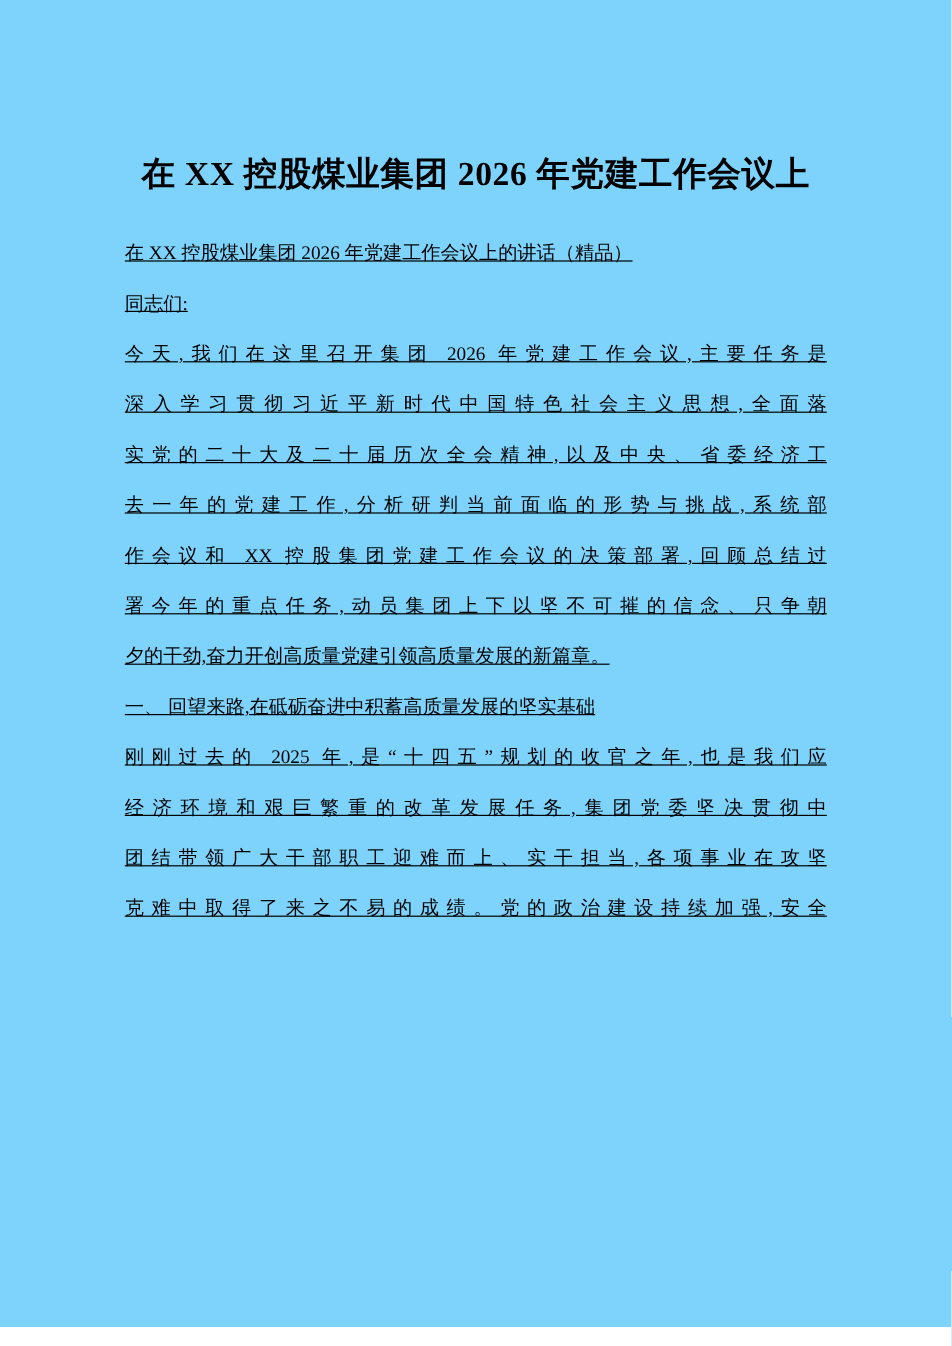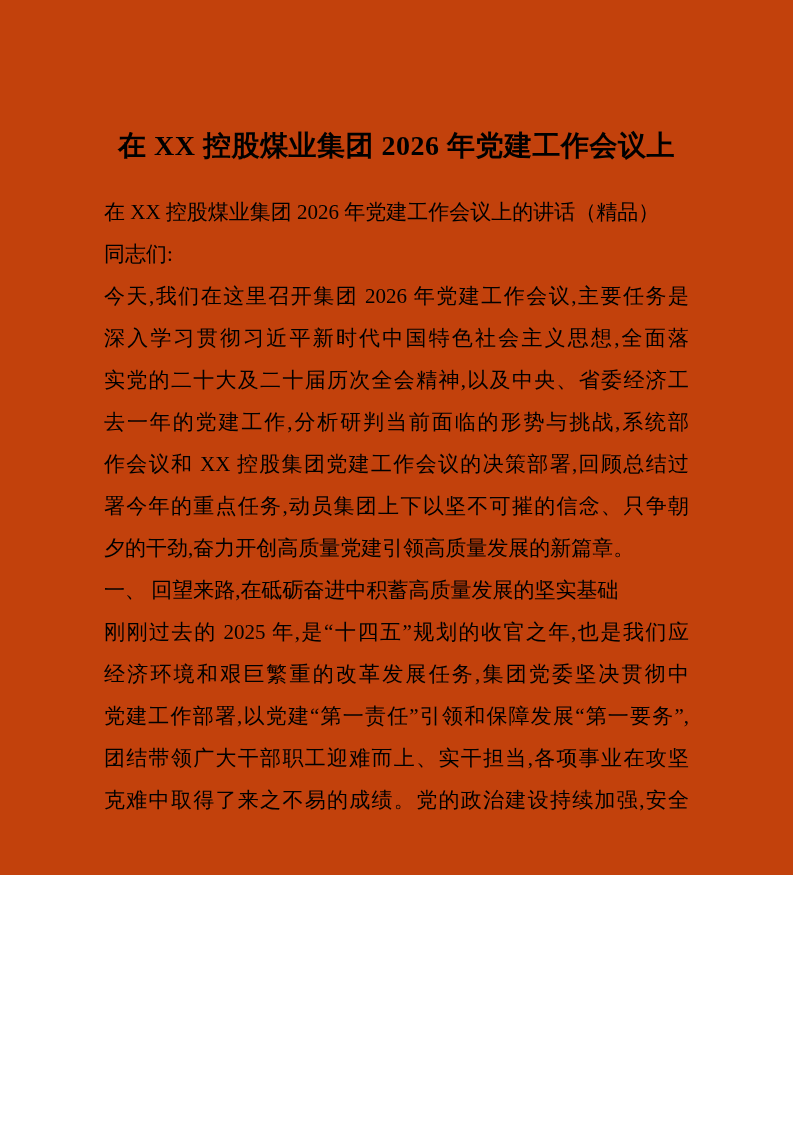--- a/index.html
+++ b/index.html
@@ -3,40 +3,41 @@
 <meta charset="utf-8">
 <style>
   html, body {
     margin: 0;
     padding: 0;
     background: #ffffff;
   }
   .page {
     position: relative;
     width: 793px;
-    height: 875px;
+    height: 1106px;
     margin: 0 auto;
-    background: #c2410c;
+    background: #7dd3fc;
     color: #000000;
     font-family: "Liberation Serif", serif;
     overflow: hidden;
   }
   .doc-title {
     padding-top: 121px;
     text-align: center;
     font-weight: 700;
     font-size: 28px;
     line-height: 49px;
     letter-spacing: 0.5px;
   }
   .doc-body {
     margin-top: 21px;
     padding: 0 104px;
-    font-size: 21px;
+    font-size: 16px;
     line-height: 42px;
+    text-decoration: underline;
   }
   .line {
     width: 100%;
     text-align: justify;
     text-align-last: justify;
     text-justify: inter-character;
     word-break: break-all;
     white-space: normal;
   }
   .line.natural {
@@ -59,18 +60,17 @@
     <div class="line">今天,我们在这里召开集团 2026 年党建工作会议,主要任务是</div>
     <div class="line">深入学习贯彻习近平新时代中国特色社会主义思想,全面落</div>
     <div class="line">实党的二十大及二十届历次全会精神,以及中央、省委经济工</div>
     <div class="line">去一年的党建工作,分析研判当前面临的形势与挑战,系统部</div>
     <div class="line">作会议和 XX 控股集团党建工作会议的决策部署,回顾总结过</div>
     <div class="line">署今年的重点任务,动员集团上下以坚不可摧的信念、只争朝</div>
     <div class="line natural">夕的干劲,奋力开创高质量党建引领高质量发展的新篇章。</div>
     <div class="line natural">一、 回望来路,在砥砺奋进中积蓄高质量发展的坚实基础</div>
     <div class="line">刚刚过去的 2025 年,是“十四五”规划的收官之年,也是我们应</div>
     <div class="line">经济环境和艰巨繁重的改革发展任务,集团党委坚决贯彻中</div>
-    <div class="line">党建工作部署,以党建“第一责任”引领和保障发展“第一要务”,</div>
     <div class="line">团结带领广大干部职工迎难而上、实干担当,各项事业在攻坚</div>
     <div class="line">克难中取得了来之不易的成绩。党的政治建设持续加强,安全</div>
   </div>
 
 </div>
 
 </body></html>

